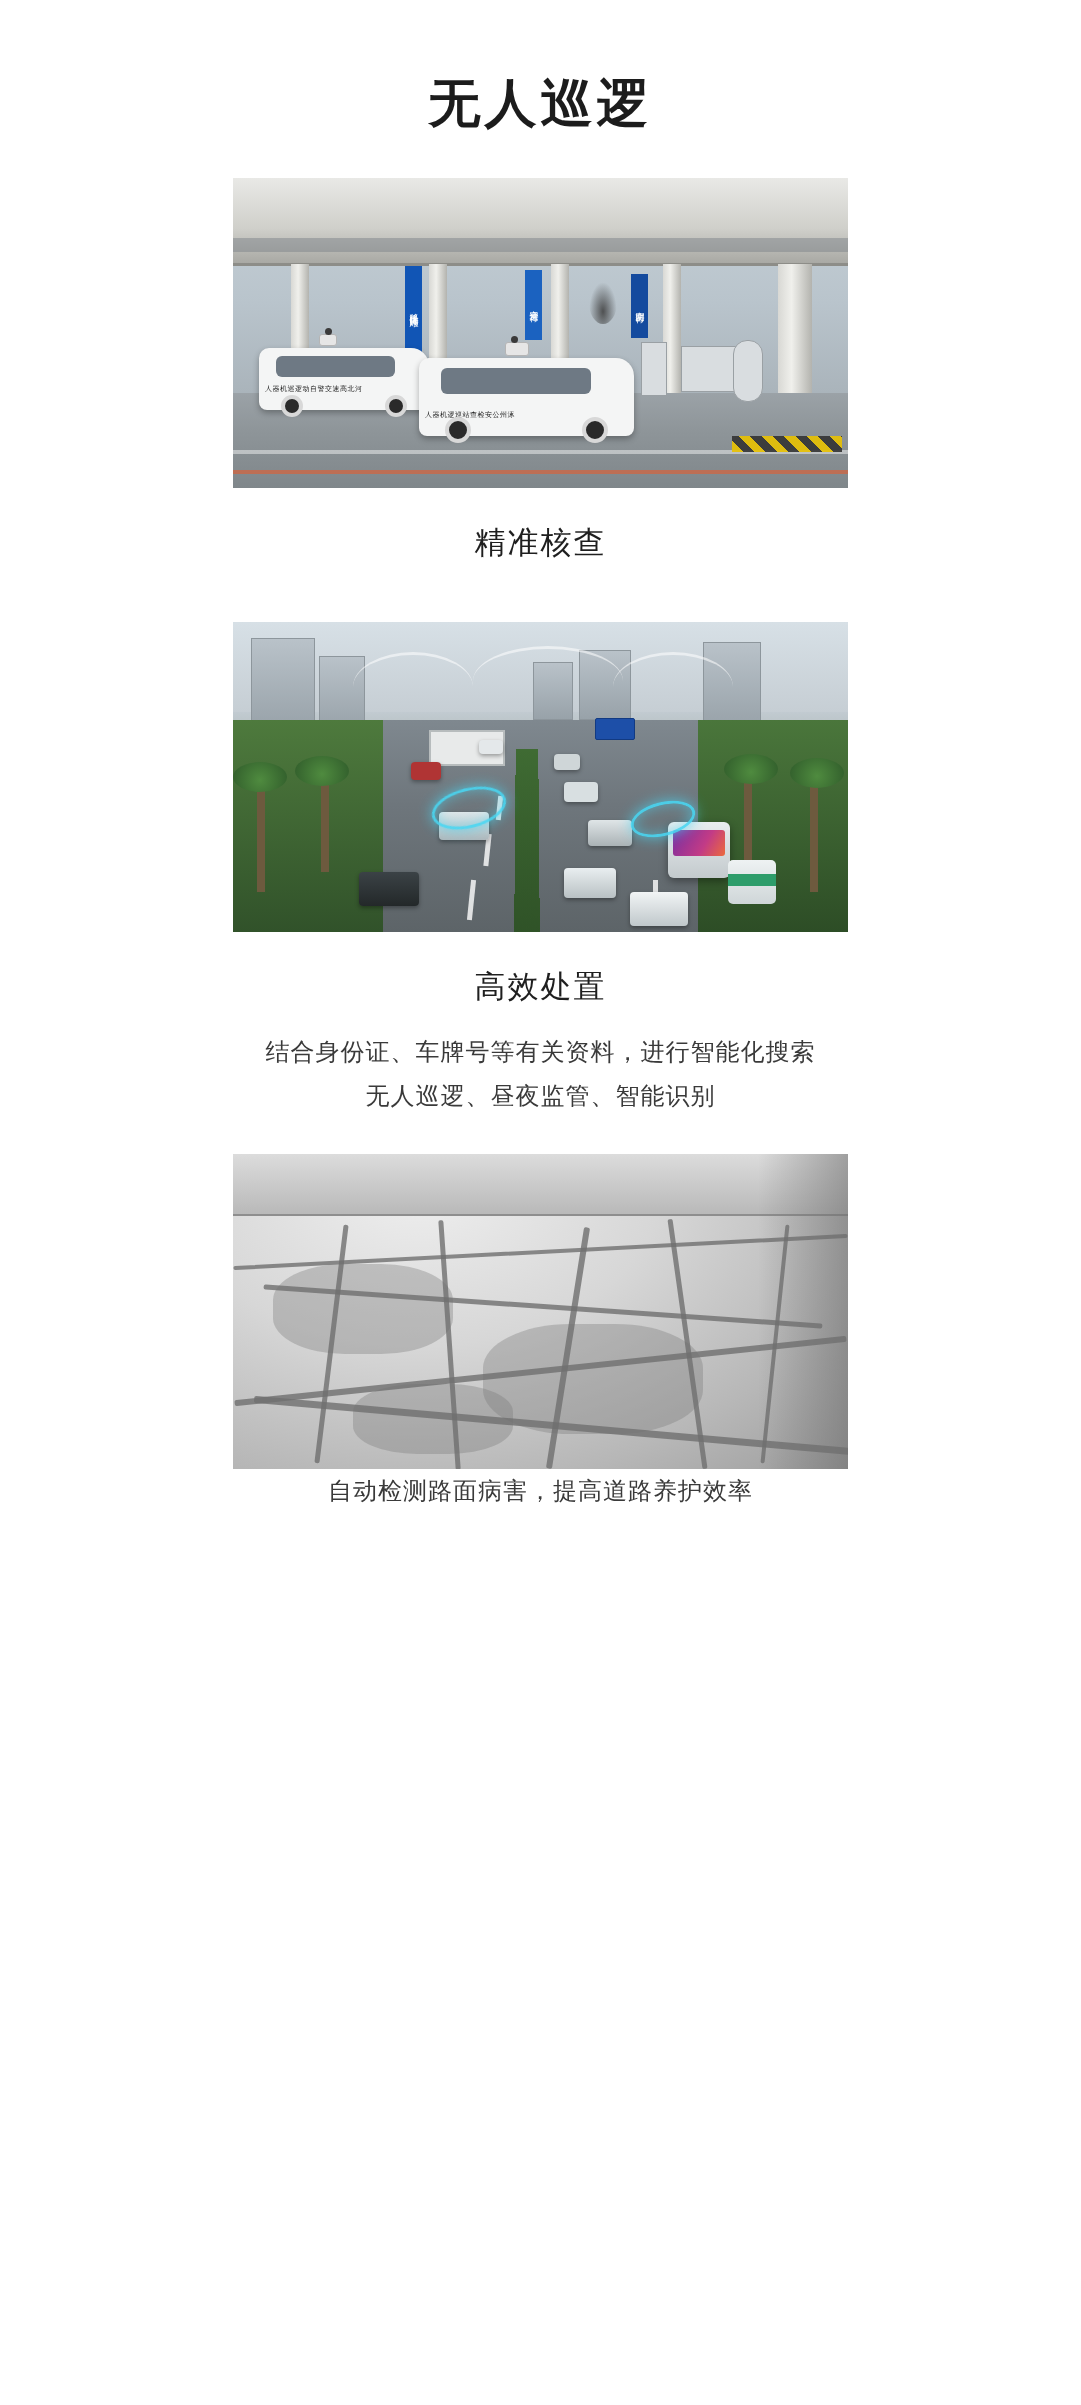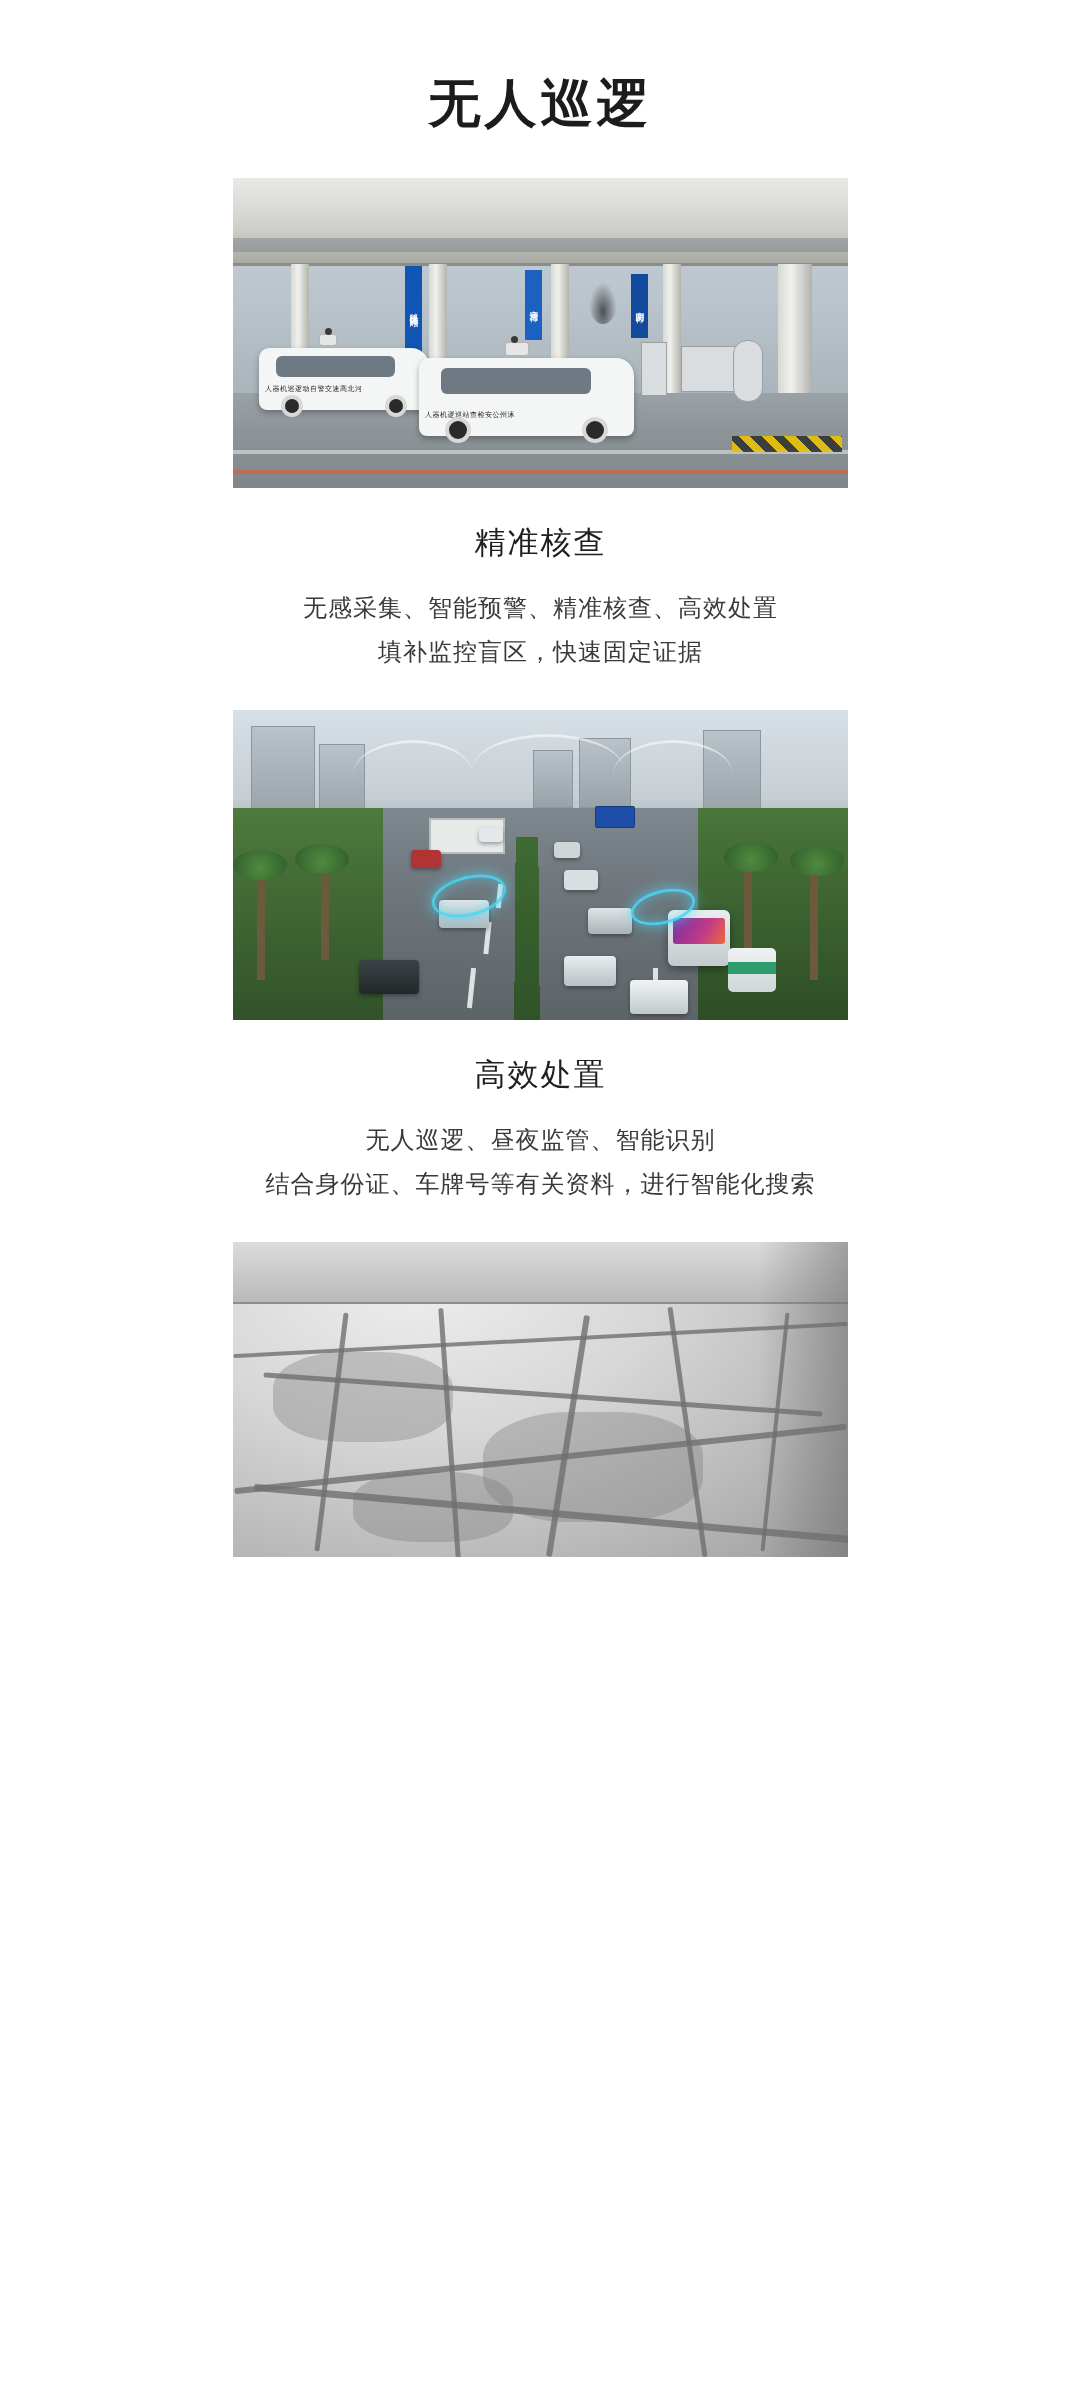--- a/index.html
+++ b/index.html
@@ -287,24 +287,20 @@
         <div class="wheel" style="right:26px; width:26px; height:26px;"></div>
         <div class="sensor" style="left:86px; top:-16px; width:24px; height:14px;"></div>
       </div>
 
       <div class="cabinet" style="left:408px; bottom:92px; width:26px; height:54px;"></div>
       <div class="cabinet" style="left:448px; bottom:96px; width:56px; height:46px;"></div>
       <div class="cabinet" style="left:500px; bottom:86px; width:30px; height:62px; border-radius:14px;"></div>
     </div>
 
     <h2 class="caption-title">精准核查</h2>
-    <div class="caption-lines">
-      <div>无感采集、智能预警、精准核查、高效处置</div>
-      <div>填补监控盲区，快速固定证据</div>
-    </div>
   </section>
 
   <div class="gap-after-text"></div>
 
   <section class="section">
     <div class="figure img2">
       <div class="sky"></div>
       <div class="bld b1"></div>
       <div class="bld b2"></div>
       <div class="bld b3"></div>
@@ -355,22 +351,22 @@
       <div class="greenbus">
         <div class="band"></div>
       </div>
 
       <div class="scan s1"></div>
       <div class="scan s2"></div>
     </div>
 
     <h2 class="caption-title">高效处置</h2>
     <div class="caption-lines">
+      <div>结合身份证、车牌号等有关资料，进行智能化搜索</div>
       <div>无人巡逻、昼夜监管、智能识别</div>
-      <div>结合身份证、车牌号等有关资料，进行智能化搜索</div>
     </div>
   </section>
 
   <div class="gap-after-text"></div>
 
   <section class="section">
     <div class="figure tall img3">
       <div class="kerb"></div>
       <div class="shoulder"></div>
 
@@ -382,15 +378,18 @@
       <div class="crack" style="left:30px; top:150px; width:560px; height:5px; transform:rotate(4deg);"></div>
       <div class="crack" style="left:0px; top:214px; width:615px; height:6px; transform:rotate(-6deg);"></div>
       <div class="crack" style="left:20px; top:268px; width:600px; height:7px; transform:rotate(5deg);"></div>
       <div class="crack" style="left:96px; top:70px; width:5px; height:240px; transform:rotate(7deg);"></div>
       <div class="crack" style="left:214px; top:66px; width:5px; height:250px; transform:rotate(-4deg);"></div>
       <div class="crack" style="left:332px; top:72px; width:6px; height:244px; transform:rotate(9deg);"></div>
       <div class="crack" style="left:452px; top:64px; width:5px; height:252px; transform:rotate(-8deg);"></div>
       <div class="crack" style="left:540px; top:70px; width:4px; height:240px; transform:rotate(6deg);"></div>
     </div>
 
+    <div class="caption-lines">
+      <div>自动检测路面病害，提高道路养护效率</div>
+    </div>
   </section>
 
 </div>
 
 </body></html>

